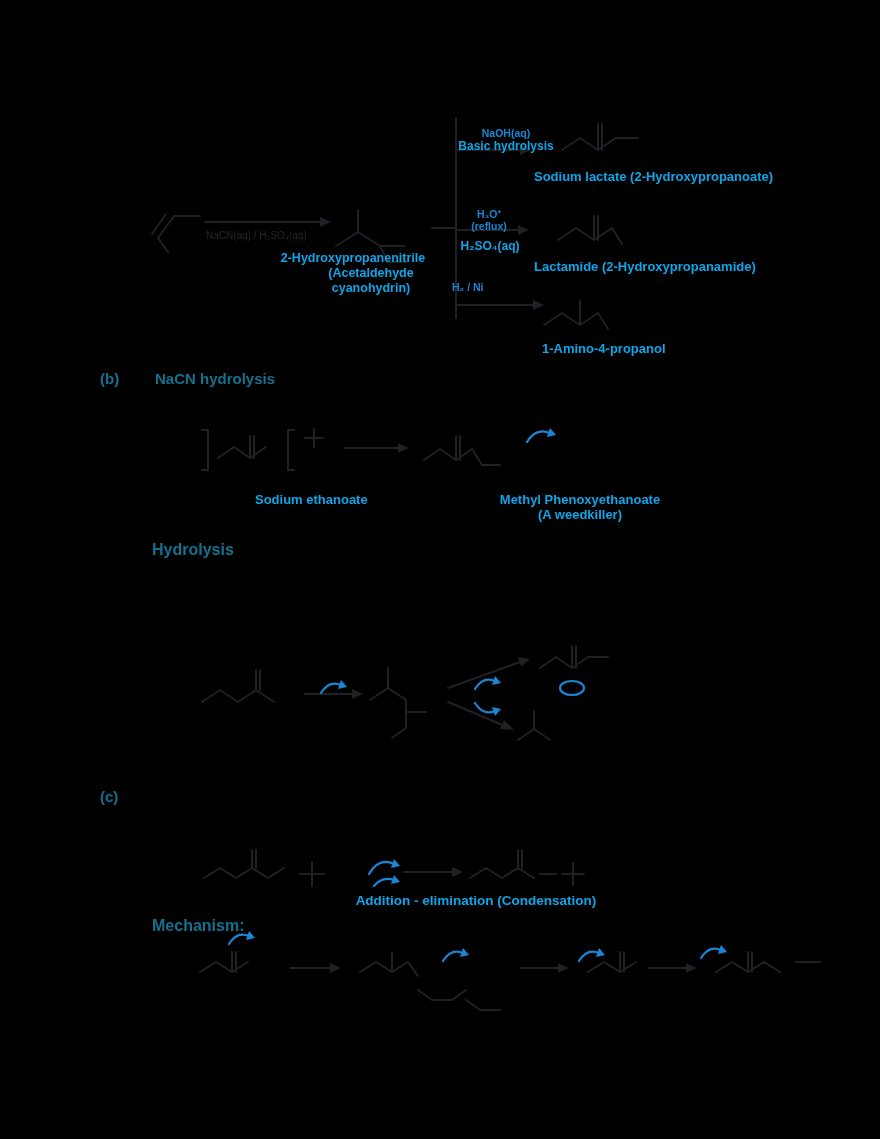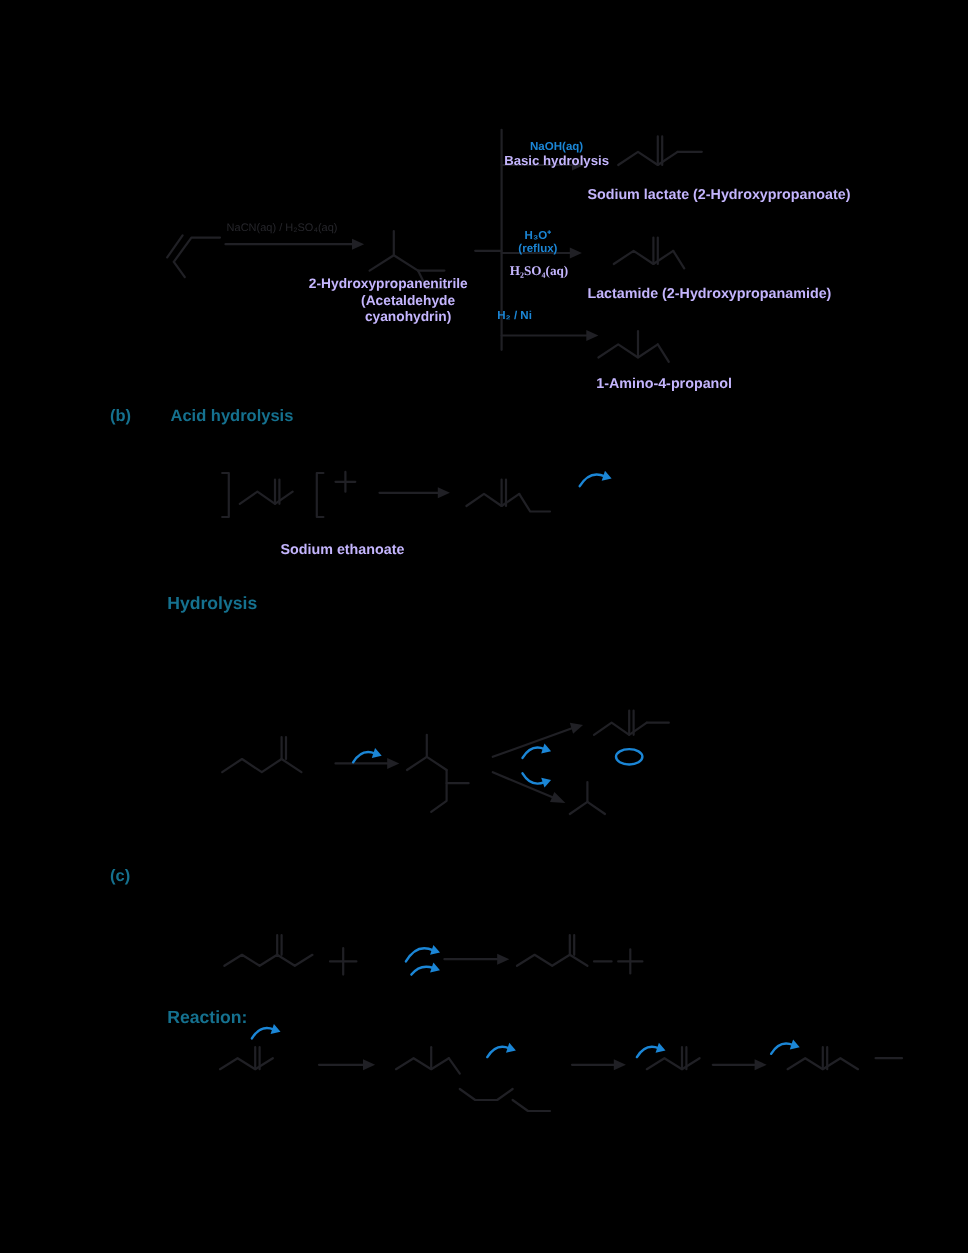--- a/index.html
+++ b/index.html
@@ -1,22 +1,22 @@
 <!DOCTYPE html>
 <html><head>
 <meta charset="utf-8">
 <style>
   html,body{margin:0;padding:0;background:#000;}
   #page{position:relative;width:880px;height:1139px;background:#000;overflow:hidden;
         font-family:"Liberation Sans", sans-serif;}
   .abs{position:absolute;}
-  .blue-label{color:#c4b5fd;font-weight:bold;font-size:13px;line-height:15px;}
+  .blue-label{color:#0ea5e9;font-weight:bold;font-size:13px;line-height:15px;}
   .blue-small{color:#1b86d6;font-weight:bold;font-size:10.5px;line-height:12px;}
   .teal-label{color:#15718f;font-weight:bold;font-size:15px;line-height:17px;}
-  .ink-text{color:#26262b;font-size:10px;line-height:11px;}
+  .ink-text{color:#26262b;font-size:10px;line-height:11px;margin-top:28px;}
   .center{text-align:center;}
   svg{display:block;}
   .ink{stroke:#202025;stroke-width:2;fill:none;stroke-linecap:round;stroke-linejoin:round;}
   .inkfill{fill:#202025;stroke:none;}
   .bluestroke{stroke:#1b86d6;stroke-width:2.2;fill:none;stroke-linecap:round;}
   .bluefill{fill:#1b86d6;stroke:none;}
 </style>
 </head>
 <body>
 
@@ -156,38 +156,42 @@
 
   <div class="abs center" style="left:452px;top:127px;width:108px;">
     <div class="blue-small">NaOH(aq)</div>
     <div class="blue-label" style="font-size:12px;">Basic hydrolysis</div>
   </div>
 
   <div class="abs center" style="left:458px;top:208px;width:62px;">
     <div class="blue-small">H₃O⁺</div>
     <div class="blue-small">(reflux)</div>
   </div>
-  <div class="abs blue-label center" style="left:455px;top:239px;width:70px;font-size:12px;font-family:Liberation Serif, serif;">H₂SO₄(aq)</div>
+  <div class="abs blue-label center" style="left:455px;top:239px;width:70px;font-size:12px;">H₂SO₄(aq)</div>
 
   <div class="abs blue-small" style="left:452px;top:281px;width:50px;">H₂ / Ni</div>
 
   <div class="abs blue-label" style="left:534px;top:169px;width:250px;">Sodium lactate (2-Hydroxypropanoate)</div>
   <div class="abs blue-label" style="left:534px;top:259px;width:250px;">Lactamide (2-Hydroxypropanamide)</div>
   <div class="abs blue-label" style="left:542px;top:341px;width:210px;">1-Amino-4-propanol</div>
 
   <div class="abs teal-label" style="left:100px;top:370px;">(b)</div>
-  <div class="abs teal-label" style="left:155px;top:370px;">Acid hydrolysis</div>
+  <div class="abs teal-label" style="left:155px;top:370px;">NaCN hydrolysis</div>
 
   <div class="abs blue-label" style="left:255px;top:492px;width:140px;">Sodium ethanoate</div>
 
   <svg class="abs bluestroke-wrap" style="left:524px;top:425px;" width="34" height="22">
     <path class="bluestroke" d="M3 17 Q12 2 26 8"></path>
     <polygon class="bluefill" points="26,3 32,10 23,12"></polygon>
   </svg>
 
+  <div class="abs center" style="left:490px;top:492px;width:180px;">
+    <div class="blue-label">Methyl Phenoxyethanoate</div>
+    <div class="blue-label">(A weedkiller)</div>
+  </div>
 
   <div class="abs teal-label" style="left:152px;top:541px;font-size:16px;">Hydrolysis</div>
 
   <svg class="abs" style="left:318px;top:678px;" width="30" height="20">
     <path class="bluestroke" d="M3 15 Q11 2 23 7"></path>
     <polygon class="bluefill" points="23,2 29,9 20,11"></polygon>
   </svg>
   <svg class="abs" style="left:472px;top:674px;" width="30" height="20">
     <path class="bluestroke" d="M3 15 Q11 2 23 7"></path>
     <polygon class="bluefill" points="23,2 29,9 20,11"></polygon>
@@ -204,22 +208,23 @@
 
   <svg class="abs" style="left:366px;top:855px;" width="34" height="24">
     <path class="bluestroke" d="M3 19 Q13 2 28 9"></path>
     <polygon class="bluefill" points="28,4 34,11 25,13"></polygon>
   </svg>
   <svg class="abs" style="left:372px;top:874px;" width="28" height="16">
     <path class="bluestroke" d="M2 12 Q10 2 22 6"></path>
     <polygon class="bluefill" points="22,1 28,8 19,10"></polygon>
   </svg>
 
-
-  <div class="abs teal-label" style="left:152px;top:917px;font-size:16px;">Reaction:</div>
+  <div class="abs blue-label center" style="left:318px;top:893px;width:316px;font-size:13.5px;">Addition - elimination (Condensation)</div>
+
+  <div class="abs teal-label" style="left:152px;top:917px;font-size:16px;">Mechanism:</div>
 
   <svg class="abs" style="left:226px;top:929px;" width="30" height="20">
     <path class="bluestroke" d="M3 15 Q11 2 23 7"></path>
     <polygon class="bluefill" points="23,2 29,9 20,11"></polygon>
   </svg>
   <svg class="abs" style="left:440px;top:946px;" width="30" height="20">
     <path class="bluestroke" d="M3 15 Q11 2 23 7"></path>
     <polygon class="bluefill" points="23,2 29,9 20,11"></polygon>
   </svg>
   <svg class="abs" style="left:576px;top:946px;" width="30" height="20">

